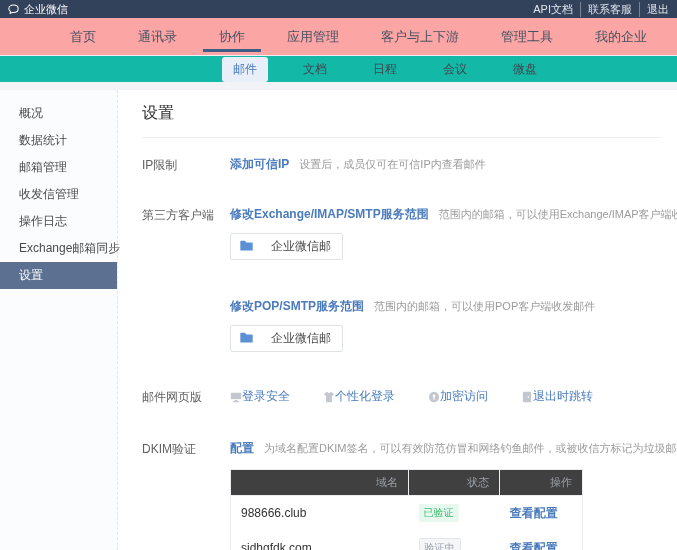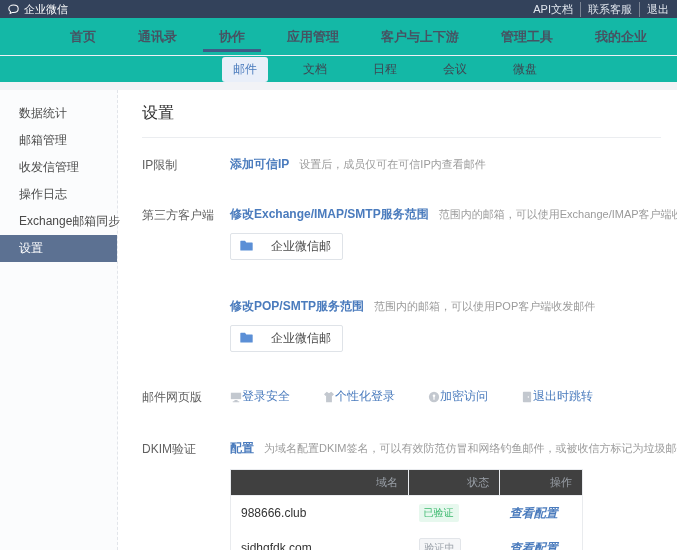--- a/index.html
+++ b/index.html
@@ -10,22 +10,22 @@
   .topbar { height:18px; background:#33425b; display:flex; align-items:center;
     padding:0 8px 0 7px; color:#fff; font-size:11px; }
   .brand { display:flex; align-items:center; gap:4px; }
   .brand svg { display:block; }
   .topbar-right { margin-left:auto; display:flex; align-items:center; color:#dfe4ec; }
   .topbar-link { padding:0 7px; cursor:pointer; }
   .topbar-link + .topbar-link { border-left:1px solid rgba(255,255,255,.35); }
   .topbar-link:last-child { padding-right:0; }
 
   
-  .mainnav { height:38px; background:#14b8a6; display:flex; justify-content:space-between;
-    padding:0 30px 0 70px; border-bottom:1px solid #eef0f4;font-weight:bold; }
+  .mainnav { height:38px; background:#fca5a5; display:flex; justify-content:space-between;
+    padding:0 30px 0 70px; border-bottom:1px solid #eef0f4; }
   .nav-item { position:relative; display:flex; align-items:center; font-size:13px;
     color:#475262; cursor:pointer; }
   .nav-item.active::after { content:""; position:absolute; left:-16px; right:-16px;
     bottom:3px; height:3px; background:#3e5c86; }
 
   
   .subtabs { height:26px; background:#14b8a6; display:flex; align-items:center;
     padding-left:222px; gap:24px; margin-bottom:8px; }
   .subtab { font-size:12px; color:#3f4652; padding:4px 11px; border-radius:3px; cursor:pointer; }
   .subtab.active { background:#e9eff9; color:#4a7bbd; }
@@ -71,21 +71,21 @@
   .dkim-table th { background:#404040; color:#9aa0a8; font-weight:normal; text-align:right;
     padding:5px 10px; font-size:11px; border-bottom:1px solid #eceef1; }
   .dkim-table th + th { border-left:1px solid #eceef1; }
   .dkim-table td { padding:8px 10px; color:#333; }
   .col-domain { width:172px; }
   .col-status { width:88px; }
   .col-action { width:80px; }
   .badge { display:inline-block; font-size:10px; padding:2px 5px; border-radius:2px; }
   .badge.verified { background:#e7f8ee; color:#3db96f; }
   .badge.pending { background:#f5f6f8; color:#9ba1a9; border:1px solid #e2e5e9; }
-  .action-link { color:#4a7bbd; font-weight:bold; cursor:pointer; font-size:12px;font-style:italic; }
+  .action-link { color:#4a7bbd; font-weight:bold; cursor:pointer; font-size:12px; }
 </style>
 </head>
 <body>
 
 <div class="topbar">
   <div class="brand">
     <span>
       <svg width="13" height="13" viewBox="0 0 20 20" fill="none" stroke="#ffffff" stroke-width="1.6">
         <path d="M10 3.2c-4.1 0-7.2 2.5-7.2 5.6 0 1.8 1 3.4 2.6 4.4l-.5 2.8 3.1-1.5c.6.1 1.3.2 2 .2 4.1 0 7.2-2.5 7.2-5.9S14.1 3.2 10 3.2z"></path>
       </svg>
@@ -113,20 +113,21 @@
   <div class="subtab active">邮件</div>
   <div class="subtab">文档</div>
   <div class="subtab">日程</div>
   <div class="subtab">会议</div>
   <div class="subtab">微盘</div>
 </div>
 
 <div class="content">
 
   <div class="sidebar">
+    <div class="side-item">概况</div>
     <div class="side-item">数据统计</div>
     <div class="side-item">邮箱管理</div>
     <div class="side-item">收发信管理</div>
     <div class="side-item">操作日志</div>
     <div class="side-item">Exchange邮箱同步</div>
     <div class="side-item selected">设置</div>
   </div>
 
   <div class="main">
     <h1 class="page-title">设置</h1>

